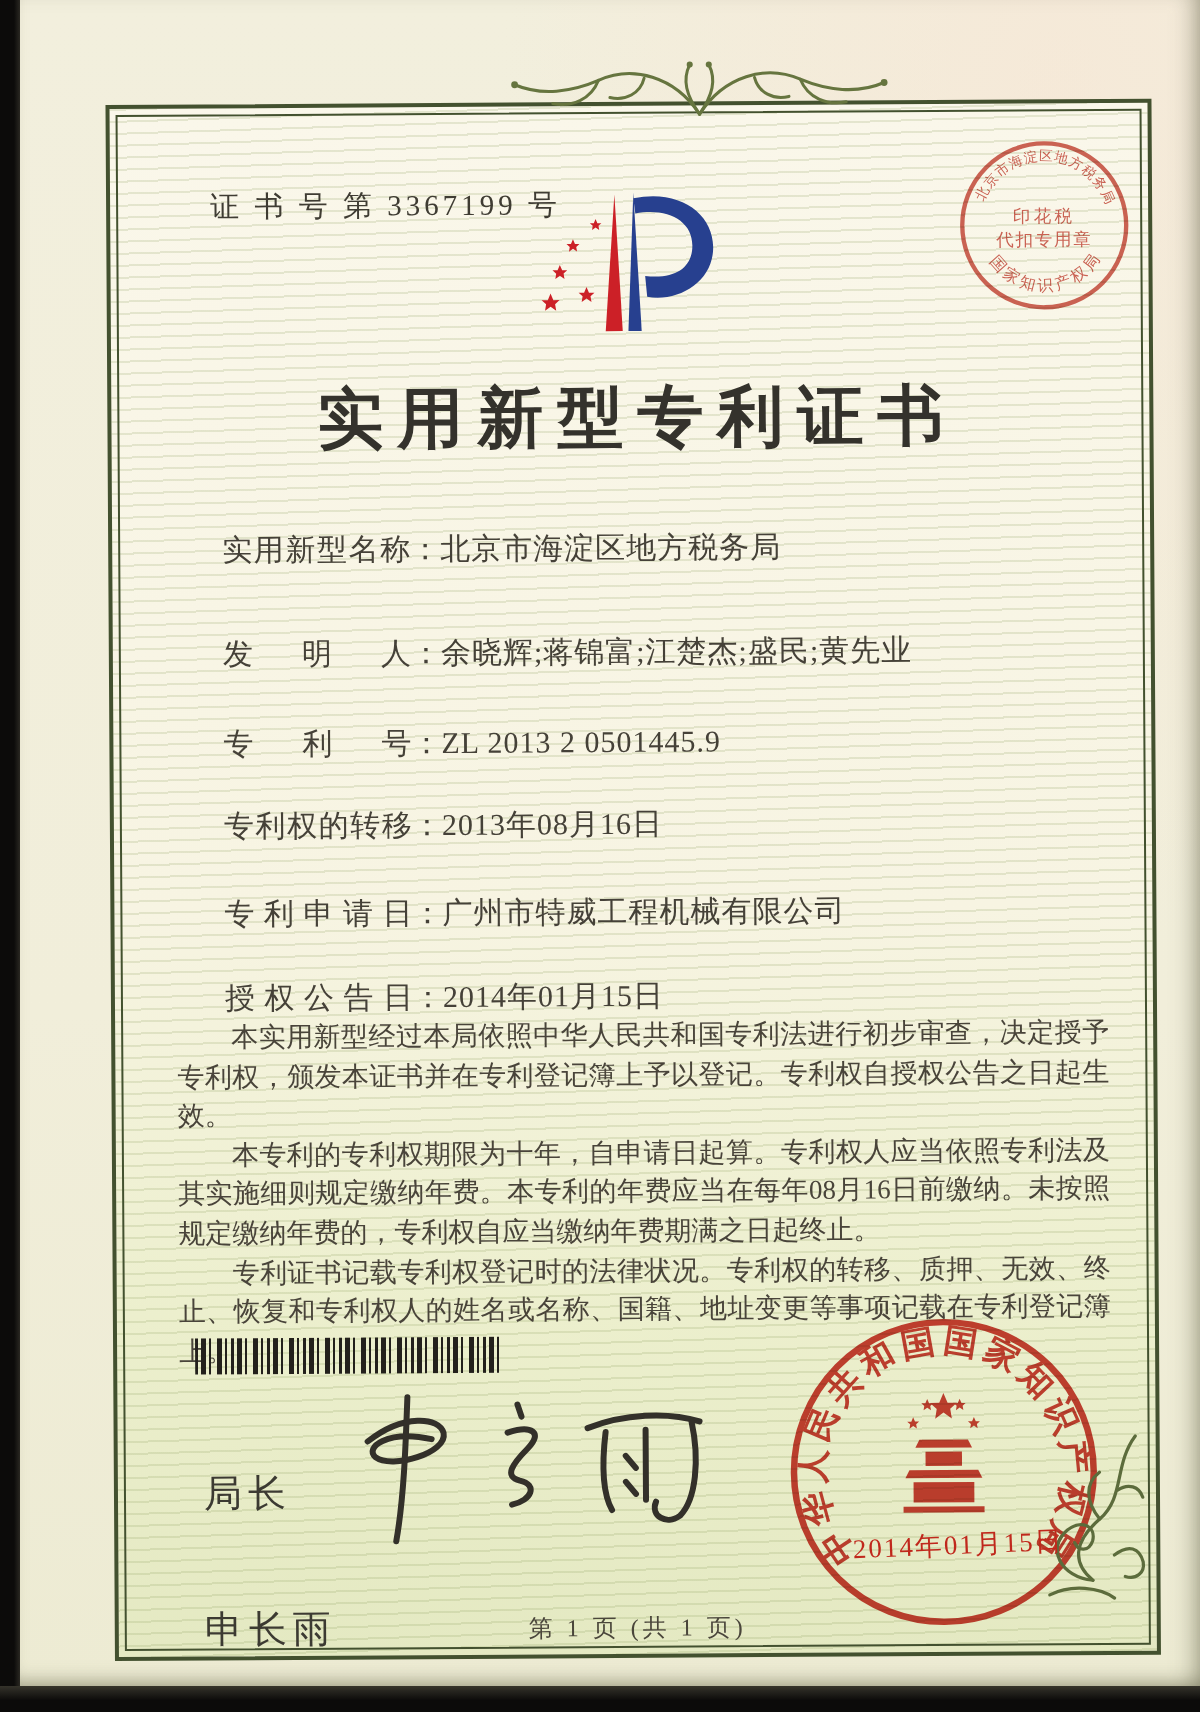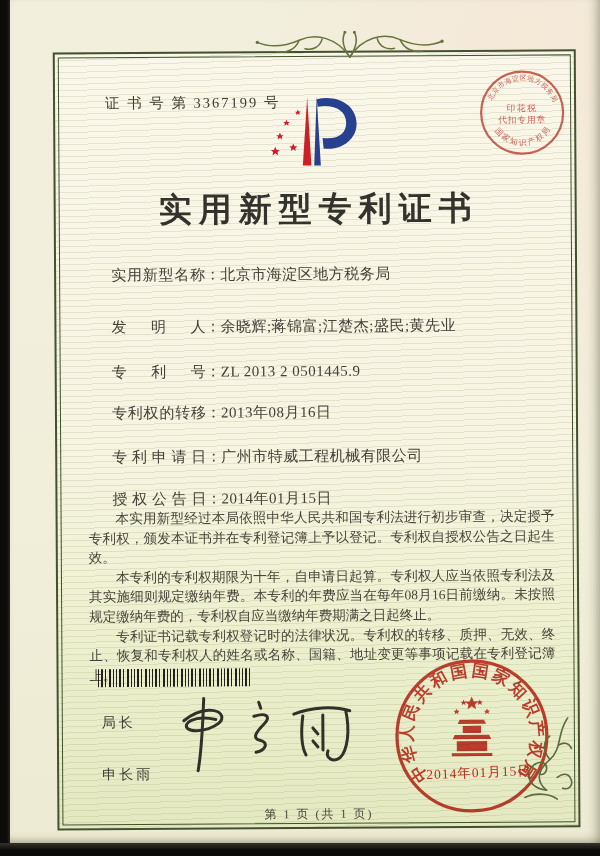--- a/index.html
+++ b/index.html
@@ -32,21 +32,21 @@
   .fields{left:35px;top:212px;width:470px;font-size:15px;color:#454138;}
   .field-row{position:absolute;left:0;white-space:nowrap;}
   .flabel{display:inline-block;width:94px;text-align:justify;text-align-last:justify;vertical-align:bottom;margin-left:20px;}
   .fvalue{letter-spacing:.5px;}
   .paras{left:31px;top:455px;width:466px;font-size:13.5px;line-height:19.6px;color:#49443a;text-align:justify;}
   .paras p{margin:0;text-indent:2em;}
   .barcode{left:39px;top:615px;width:153px;height:18px;
     background:
       repeating-linear-gradient(90deg,#23201c 0 1.5px,transparent 1.5px 3px,#23201c 3px 5.5px,transparent 5.5px 7px,#23201c 7px 8px,transparent 8px 11px,#23201c 11px 13.5px,transparent 13.5px 15px,#23201c 15px 16px,transparent 16px 18px);
   }
-  .signer{left:43px;font-size:14px;color:#3c3a32;letter-spacing:3px;}
+  .signer{left:43px;font-size:19px;color:#3c3a32;letter-spacing:3px;margin-top:20px;}
   .sig-svg{left:103px;top:639px;}
   .seal-office{left:332px;top:603px;opacity:.88;mix-blend-mode:multiply;}
   .seal-tax{left:421px;top:15px;opacity:.78;mix-blend-mode:multiply;}
   .issue-date{left:340px;top:712px;width:160px;text-align:center;font-size:13.5px;color:#c0281c;letter-spacing:1px;transform:rotate(-2deg);z-index:6;}
   .footer{left:0;right:0;top:753px;text-align:center;font-size:12px;color:#4a463b;letter-spacing:2px;}
   .logo-svg{left:192px;top:33px;}
   .garland-svg{left:195px;top:-27px;}
   .flourish-svg{left:444px;top:660px;}
   .seal-text{font-family:"Liberation Serif","DejaVu Serif",serif;}
 </style>
@@ -128,21 +128,21 @@
 
       <div class="abs paras">
         <p>本实用新型经过本局依照中华人民共和国专利法进行初步审查，决定授予专利权，颁发本证书并在专利登记簿上予以登记。专利权自授权公告之日起生效。</p>
         <p>本专利的专利权期限为十年，自申请日起算。专利权人应当依照专利法及其实施细则规定缴纳年费。本专利的年费应当在每年08月16日前缴纳。未按照规定缴纳年费的，专利权自应当缴纳年费期满之日起终止。</p>
         <p>专利证书记载专利权登记时的法律状况。专利权的转移、质押、无效、终止、恢复和专利权人的姓名或名称、国籍、地址变更等事项记载在专利登记簿上。</p>
       </div>
 
       <div class="abs barcode"></div>
 
       <div class="abs signer" style="top:660px">局长</div>
-      <div class="abs signer" style="top:712px">申长雨</div>
+      <div class="abs signer" style="top:728px">申长雨</div>
 
       <svg class="abs sig-svg" width="205" height="88" viewBox="0 0 205 88">
         <g stroke="#33302a" stroke-width="3" fill="none" stroke-linecap="round" stroke-linejoin="round">
           <path d="M22,28 C40,14 58,16 60,24 C62,34 34,42 26,36 C20,31 32,22 54,27"></path>
           <path d="M42,6 C41,30 40,56 36,78"></path>
           <path d="M97,10 L99,16"></path>
           <path d="M92,24 C104,20 110,24 102,32 C94,40 90,46 98,48 C107,50 104,58 94,60"></path>
           <path d="M132,22 C150,15 172,14 188,19"></path>
           <path d="M141,24 C139,40 139,54 144,63"></path>
           <path d="M184,19 C188,38 186,58 178,66 C171,71 163,66 166,59"></path>

